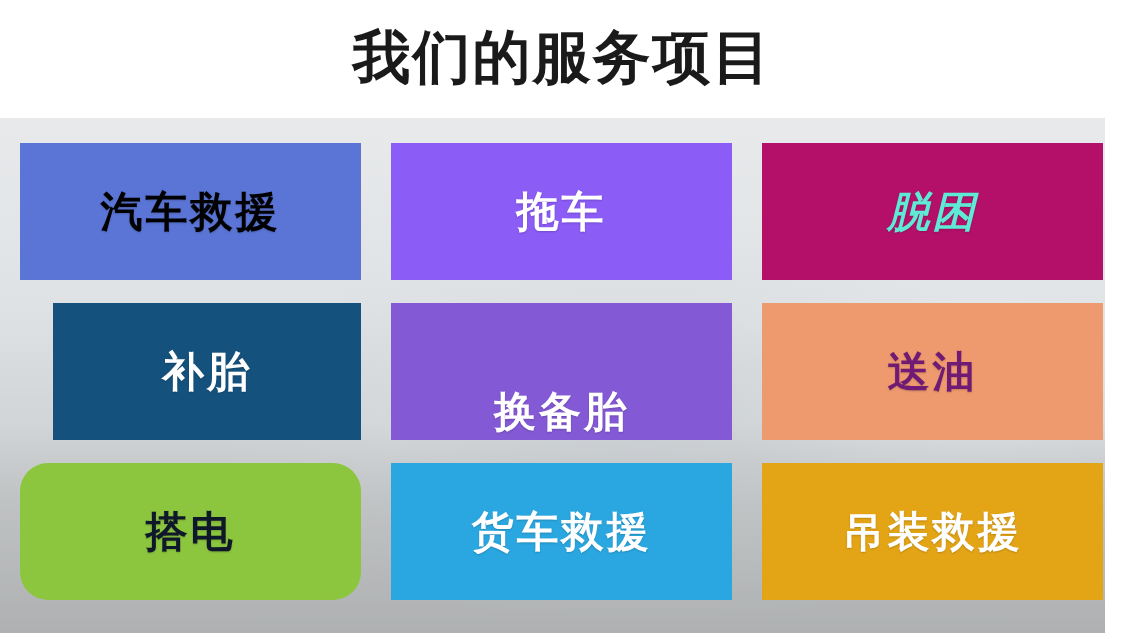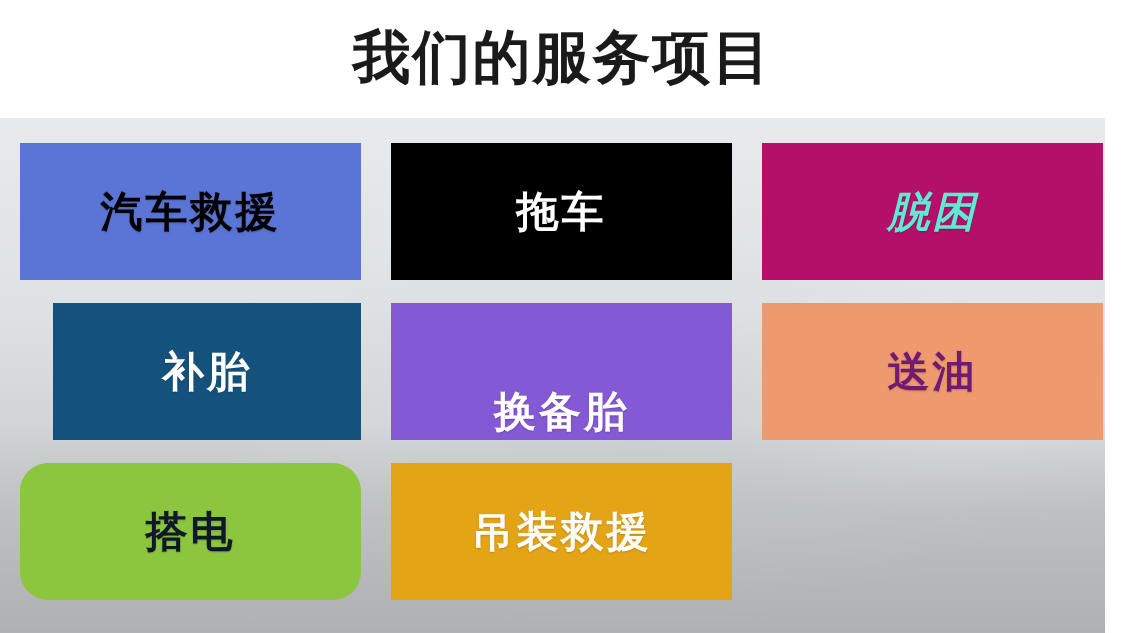--- a/index.html
+++ b/index.html
@@ -106,37 +106,40 @@
   <div id="photo-bg"></div>
 
   <div id="title-band">
     <div id="page-title" style="color: rgb(26, 26, 26);">我们的服务项目</div>
   </div>
 
   <div id="grid">
     <div class="tile" style="background-color: rgb(91, 117, 214); color: #000000;">
       <span>汽车救援</span>
     </div>
-    <div class="tile" style="background-color: #000000; color: rgb(255, 255, 255);">
+    <div class="tile" style="background-color: #8b5cf6; color: rgb(255, 255, 255);">
       <span>拖车</span>
     </div>
     <div class="tile" style="background-color: rgb(180, 16, 106); color: #5eead4; font-style: italic;">
       <span>脱困</span>
     </div>
     <div class="tile" style="background-color: rgb(20, 82, 125); color: rgb(255, 255, 255); margin-left: 33px;">
       <span>补胎</span>
     </div>
     <div class="tile" style="background-color: rgb(132, 89, 214); color: rgb(255, 255, 255); align-items: flex-end;">
       <span>换备胎</span>
     </div>
     <div class="tile" style="background-color: rgb(239, 154, 110); color: #701a75;">
       <span>送油</span>
     </div>
     <div class="tile" style="background-color: rgb(140, 198, 63); color: #0f172a; border-radius: 28px;">
       <span>搭电</span>
     </div>
+    <div class="tile" style="background-color: rgb(42, 167, 224); color: rgb(255, 255, 255);">
+      <span>货车救援</span>
+    </div>
     <div class="tile" style="background-color: rgb(227, 164, 22); color: rgb(255, 255, 255);">
       <span>吊装救援</span>
     </div>
   </div>
 
   <div id="right-edge"></div>
 </div>
 
 </body></html>

